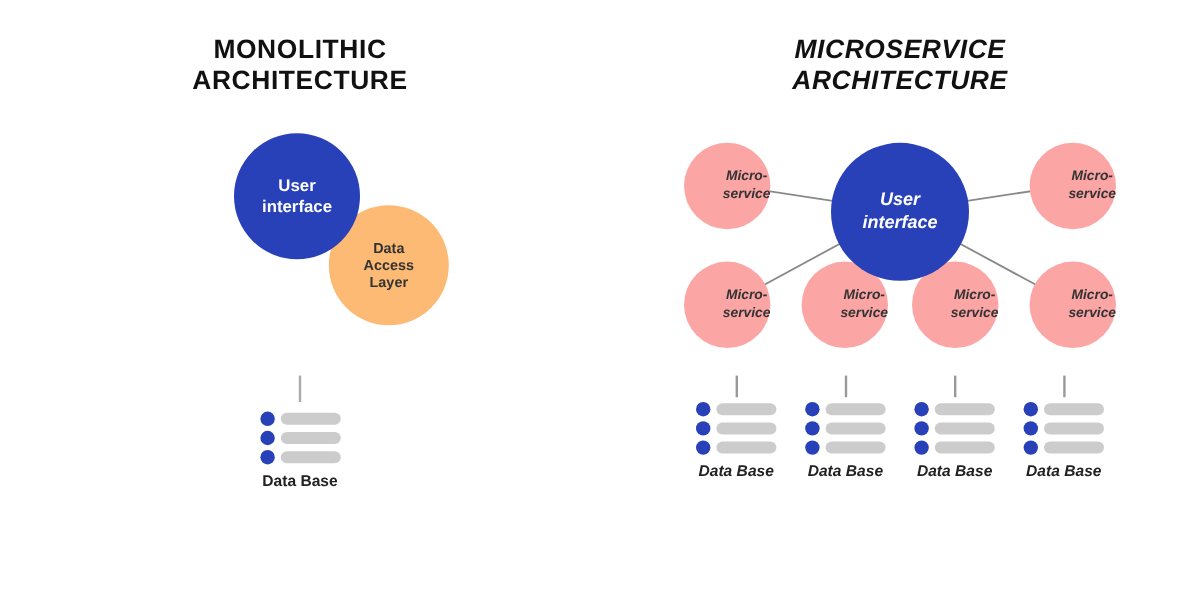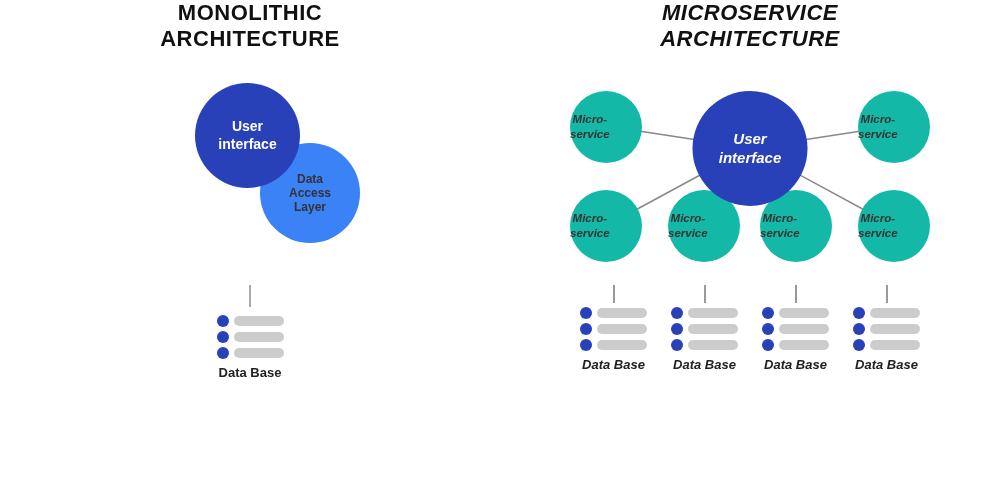--- a/index.html
+++ b/index.html
@@ -18,20 +18,21 @@
       position: relative;
       display: flex;
       flex-direction: column;
       align-items: center;
     }
 
     .section-title {
       font-size: 22px;
       font-weight: 900;
       text-align: center;
+      margin-top: 28px;
       line-height: 1.2;
       letter-spacing: 0.5px;
       color: #111;
     }
 
     
     .mono-diagram {
       position: relative;
       width: 280px;
       height: 200px;
@@ -66,28 +67,28 @@
       font-size: 13px;
       font-weight: 600;
       width: 100px;
       height: 100px;
       top: 60px;
       left: 30px;
       z-index: 2;
     }
 
     .circle-gray-right {
-      background: #3b82f6;
+      background: #fdba74;
       color: #333;
       font-size: 12px;
       font-weight: 600;
       width: 100px;
       height: 100px;
       top: 60px;
-      left: 150px;
+      left: 164px;
       z-index: 2;
     }
 
     .db-group {
       display: flex;
       flex-direction: column;
       align-items: center;
       margin-top: 8px;
     }
 
@@ -141,29 +142,29 @@
       line-height: 1.3;
       top: 20px;
       left: 50%;
       transform: translateX(-50%);
       z-index: 5;
     }
 
     .micro-circle {
       position: absolute;
       border-radius: 50%;
-      background: #14b8a6;
+      background: #fca5a5;
       color: #333;
       font-size: 11.5px;
       font-weight: 600;
       width: 72px;
       height: 72px;
       display: flex;
       align-items: center;
-      justify-content: flex-start;
+      justify-content: flex-end;
       text-align: center;
       line-height: 1.3;
       z-index: 4;
     }
 
     
     .lines-svg {
       position: absolute;
       top: 0; left: 0;
       width: 100%;

